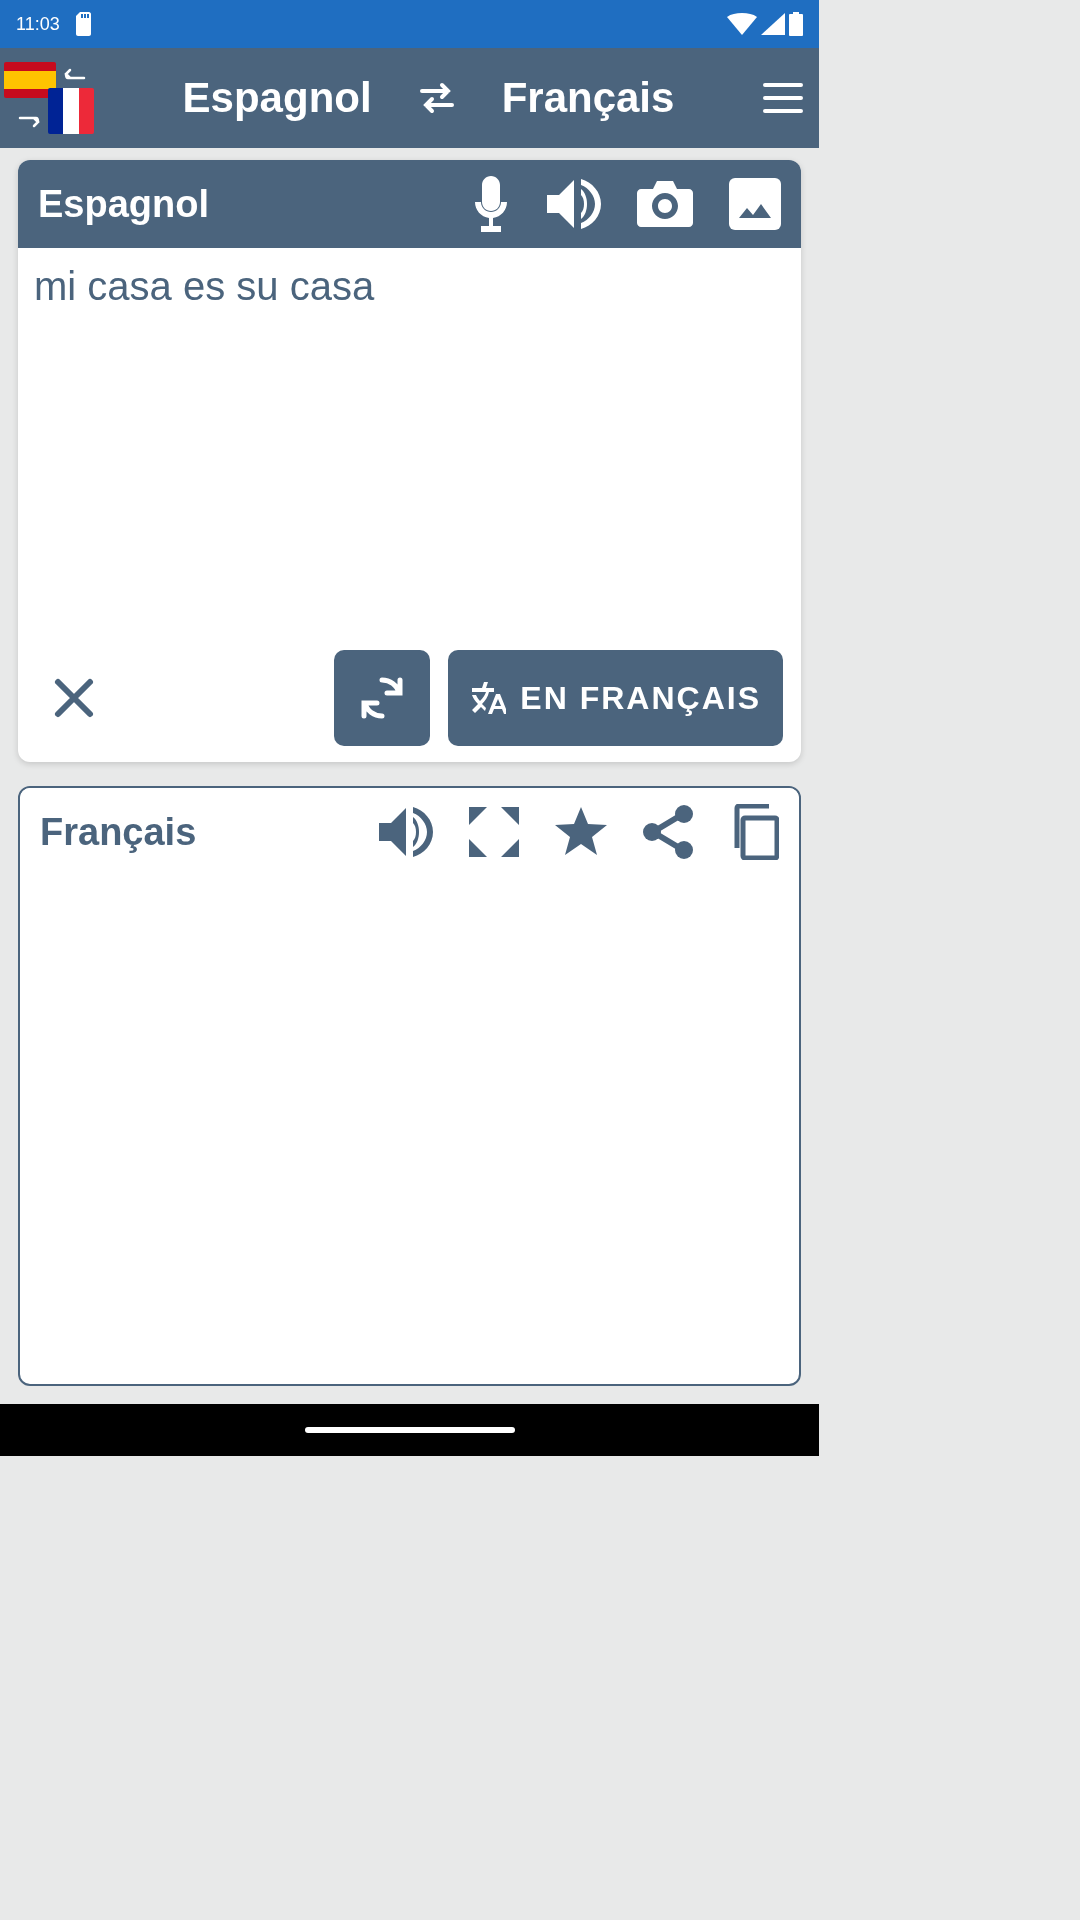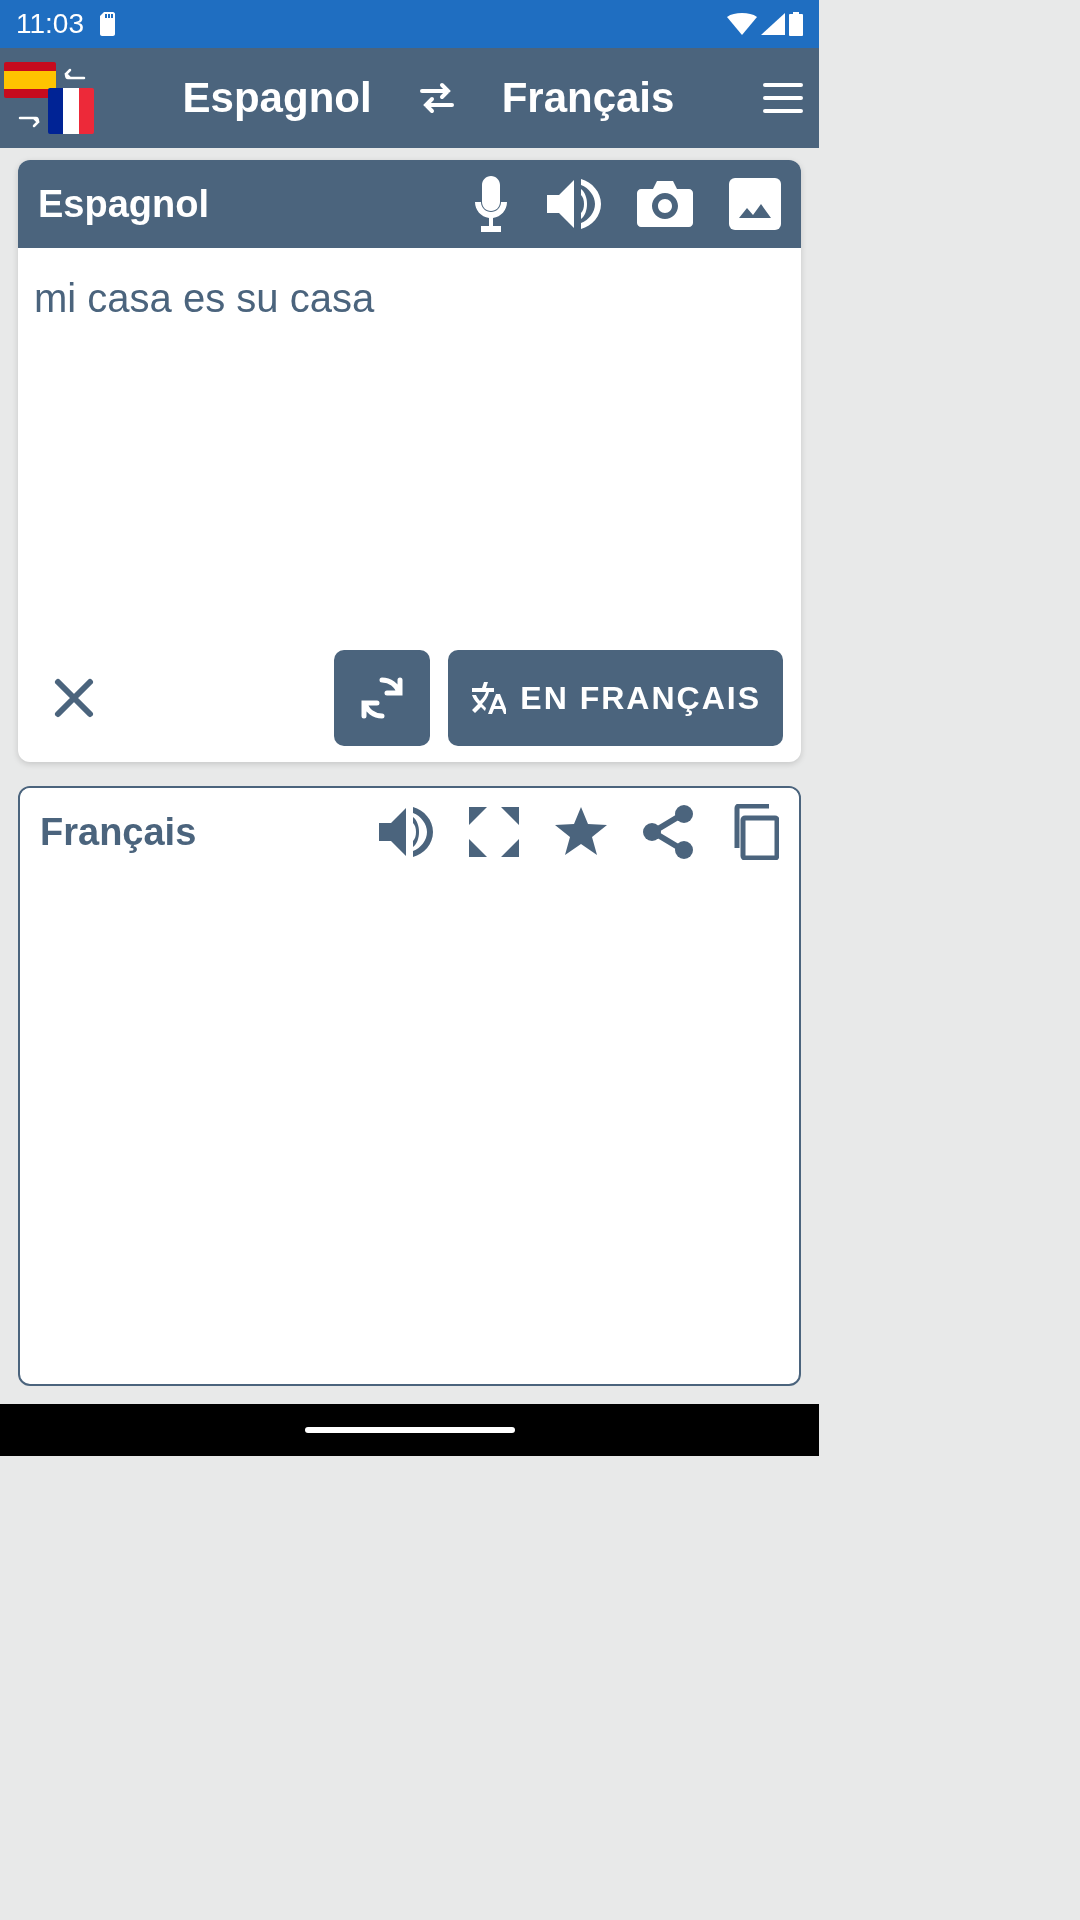--- a/index.html
+++ b/index.html
@@ -23,21 +23,21 @@
       justify-content: space-between;
       padding: 0 16px;
       color: white;
     }
     .status-left {
       display: flex;
       align-items: center;
       gap: 14px;
     }
     .status-time {
-      font-size: 28px;
+      font-size: 18px;
       font-weight: 500;
       text-align: right;
     }
     .status-right {
       display: flex;
       align-items: center;
       gap: 4px;
     }
     .app-bar {
       height: 100px;
@@ -139,21 +139,20 @@
       display: flex;
       align-items: center;
       gap: 36px;
     }
     .card-body {
       flex: 1;
       padding: 16px;
       font-size: 40px;
       color: #4b647d;
       font-weight: 500;
-      margin-top: 12px;
     }
     .card-footer {
       display: flex;
       align-items: center;
       justify-content: space-between;
       padding: 14px 18px 16px 34px;
     }
     .footer-buttons {
       display: flex;
       gap: 18px;

